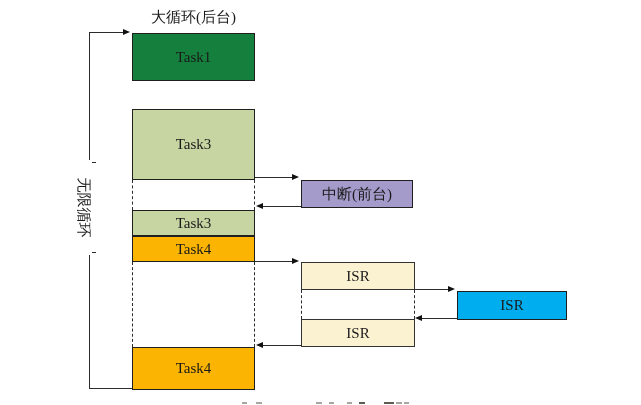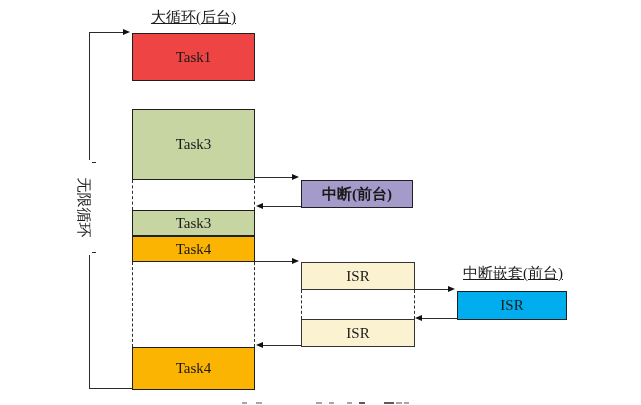--- a/index.html
+++ b/index.html
@@ -1,20 +1,20 @@
 <!DOCTYPE html>
 <html><head>
 <meta charset="utf-8">
 <style>
   html,body{margin:0;padding:0;background:#ffffff;}
   #stage{
     position:relative;width:641px;height:405px;background:#ffffff;overflow:hidden;
     font-family:"Liberation Serif","DejaVu Serif",serif;color:#1a1a1a;
   }
-  .abs{position:absolute;text-decoration:underline;}
+  .abs{position:absolute;}
   
   .block{
     position:absolute;left:132px;width:123px;box-sizing:border-box;
     border:1.4px solid #1f1f1f;display:flex;align-items:center;justify-content:center;
     font-size:15px;
   }
   .gapblock{
     position:absolute;left:132px;width:123px;box-sizing:border-box;background:#ffffff;
     border-left:1.3px dashed #2b2b2b;border-right:1.3px dashed #2b2b2b;
   }
@@ -56,35 +56,34 @@
 
   <div class="abs title" style="left:132px;top:8px;width:123px;">大循环(后台)</div>
 
   <div class="line vline abs" style="left:89px;top:33px;height:356px;"></div>
   <div class="arrow r" style="left:89px;top:32px;width:34px;"></div>
   <div class="line hline abs" style="left:89px;top:388px;width:43px;"></div>
   <div class="line hline abs" style="left:77px;top:162px;width:19px;"></div>
   <div class="line hline abs" style="left:77px;top:252px;width:19px;"></div>
   <div id="loop-label">无限循环</div>
 
-  <div class="block" style="top: 33px; height: 48px; background: #ef4444;">Task1</div>
+  <div class="block" style="top: 33px; height: 48px; background: #15803d;">Task1</div>
   <div class="block" style="top: 109px; height: 71px; background: rgb(198, 213, 162);">Task3</div>
   <div class="gapblock" style="top:180px;height:30px;"></div>
   <div class="block" style="top: 210px; height: 26px; background: rgb(198, 213, 162);">Task3</div>
   <div class="block" style="top: 236px; height: 26px; background: rgb(252, 180, 3);">Task4</div>
   <div class="gapblock" style="top:262px;height:85px;"></div>
   <div class="block" style="top: 347px; height: 43px; background: rgb(252, 180, 3);">Task4</div>
 
-  <div class="sideblock" style="left: 301px; top: 180px; width: 112px; height: 28px; background: rgb(164, 155, 202); font-weight: bold;">中断(前台)</div>
+  <div class="sideblock" style="left: 301px; top: 180px; width: 112px; height: 28px; background: rgb(164, 155, 202);">中断(前台)</div>
 
   <div class="sideblock" style="left: 301px; top: 262px; width: 114px; height: 28px; border-width: 1.3px; border-color: rgb(51, 51, 51); background: rgb(251, 242, 210);">ISR</div>
   <div class="isrgap" style="left:301px;top:290px;width:114px;height:29px;"></div>
   <div class="sideblock" style="left: 301px; top: 319px; width: 114px; height: 28px; border-width: 1.3px; border-color: rgb(51, 51, 51); background: rgb(251, 242, 210);">ISR</div>
 
-  <div class="abs title" style="left:447px;top:264px;width:132px;">中断嵌套(前台)</div>
   <div class="sideblock" style="left: 457px; top: 291px; width: 110px; height: 29px; background: rgb(0, 174, 239);">ISR</div>
 
   <div class="arrow r" style="left:255px;top:177px;width:37px;"></div>
   <div class="arrow l" style="left:263px;top:206px;width:38px;"></div>
   <div class="arrow r" style="left:255px;top:261px;width:37px;"></div>
   <div class="arrow r" style="left:415px;top:289px;width:33px;"></div>
   <div class="arrow l" style="left:422px;top:318px;width:36px;"></div>
   <div class="arrow l" style="left:263px;top:345px;width:38px;"></div>
 
   <div>

